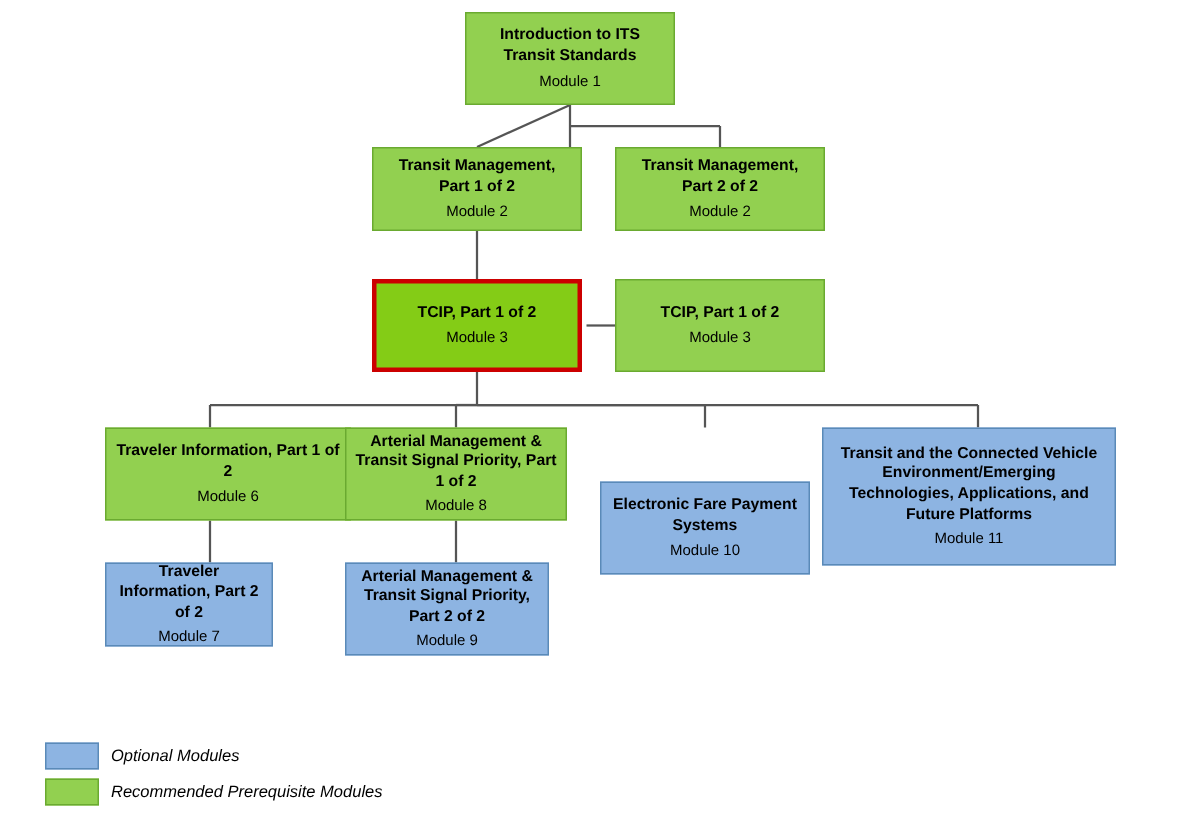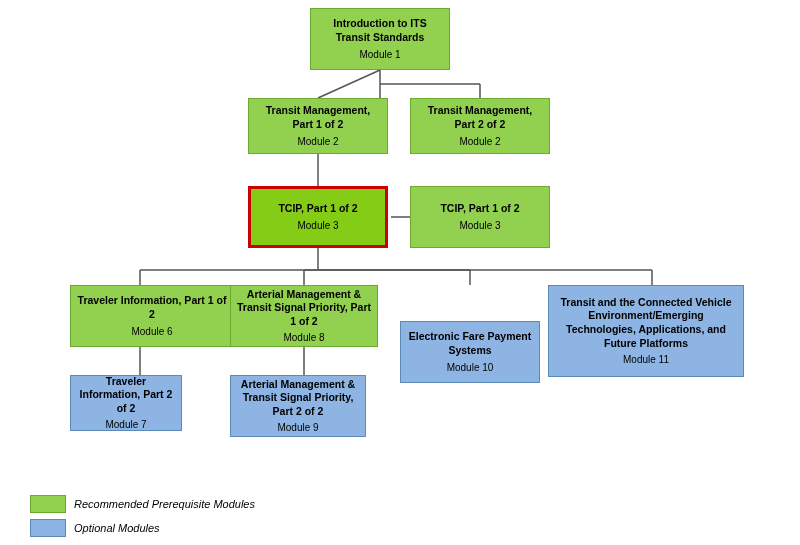--- a/index.html
+++ b/index.html
@@ -177,20 +177,20 @@
   </div>
 
   <div class="node blue" style="left:548px;top:285px;width:196px;height:92px;">
     <span>Transit and the Connected Vehicle Environment/Emerging Technologies, Applications, and Future Platforms</span>
     <span class="module-label">Module 11</span>
   </div>
 </div>
 
 <div class="legend">
   <div class="legend-item">
+    <div class="legend-box blue"></div>
+    <span>Optional Modules</span>
+  </div>
+  <div class="legend-item">
     <div class="legend-box green"></div>
     <span>Recommended Prerequisite Modules</span>
-  </div>
-  <div class="legend-item">
-    <div class="legend-box blue"></div>
-    <span>Optional Modules</span>
   </div>
 </div>
 
 </body></html>

